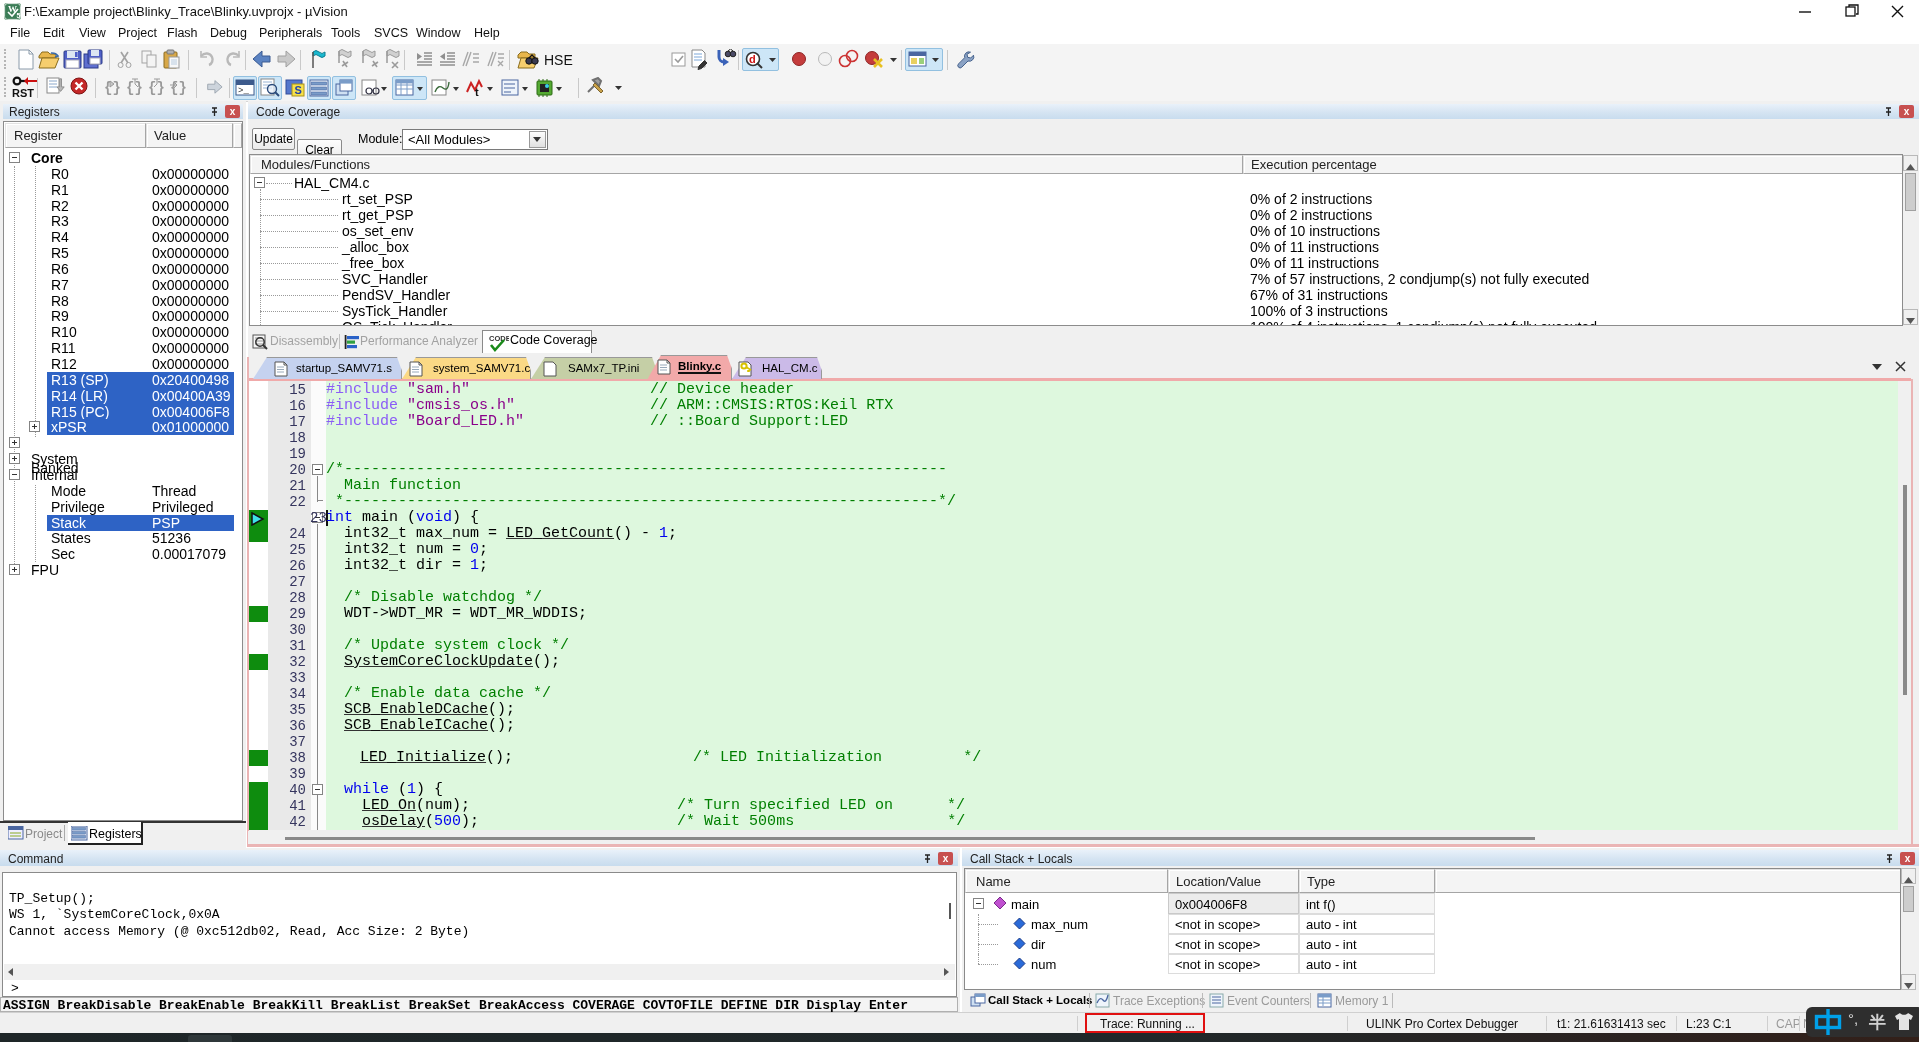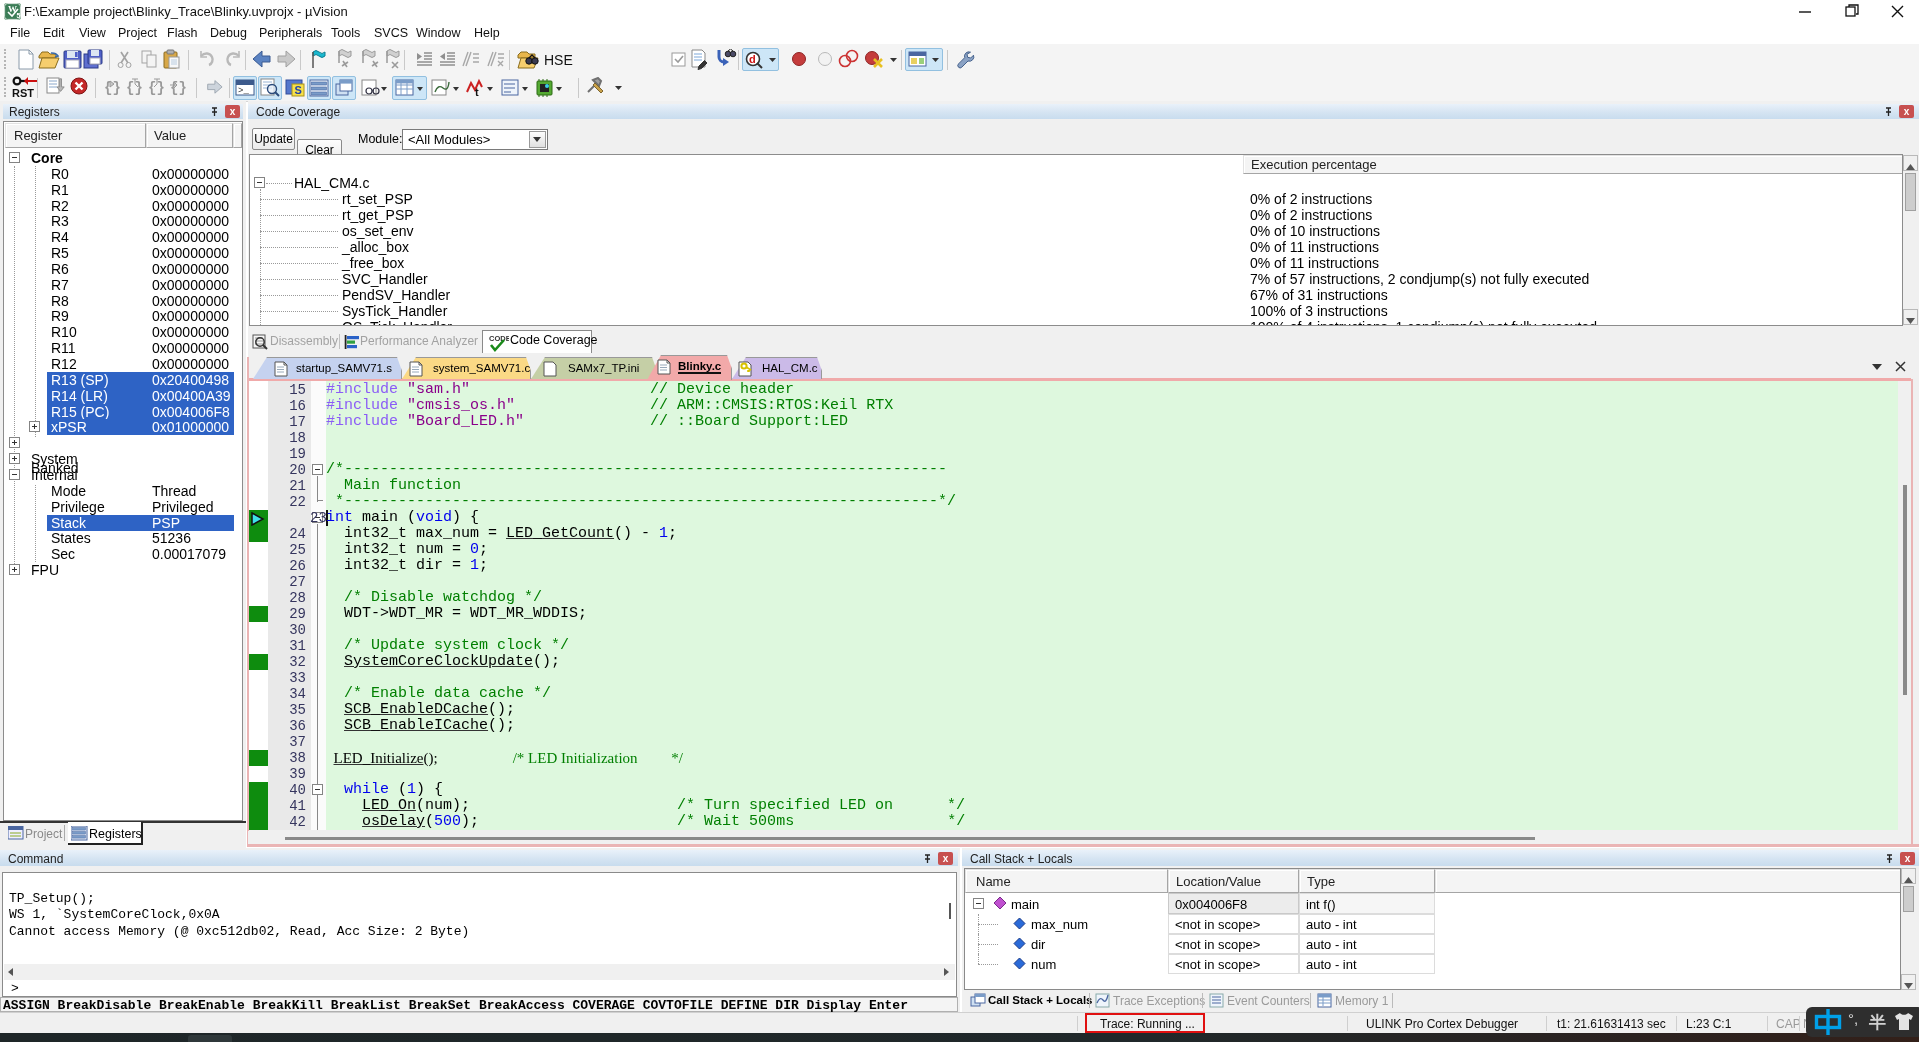--- a/index.html
+++ b/index.html
@@ -512,20 +512,23 @@
  <div class="abs" style="left:49px;top:38px;width:45px;height:22px;background:linear-gradient(#fdfdfd,#ebebeb);border:1px solid #8a8a8a;border-radius:2px;text-align:center;font-size:12px;line-height:20px;">Clear</div>
  <span class="abs" style="left:110px;top:31px;font-size:12.5px;">Module:</span>
  <div class="abs" style="left:154px;top:28px;width:146px;height:21px;background:#fff;border:1px solid #7a7a7a;">
    <span style="position:absolute;left:5px;top:2px;font-size:13px">&lt;All Modules&gt;</span>
    <div style="position:absolute;right:1px;top:1px;width:17px;height:17px;background:linear-gradient(#fdfdfd,#e0e0e0);border:1px solid #9a9a9a;"></div>
    <svg style="position:absolute;right:5px;top:7px" width="9" height="6">
         <path d="M0 0 l4 5 l4 -5 z" fill="#333"></path>
       </svg>
  </div>
  <div class="abs" style="left:1px;top:53px;width:1654px;height:172px;background:#fff;border:1px solid #8c8c8c;overflow:hidden;">
+   <div class="hdrcell" style="left:0px;top:0px;width:993px;height:19px;">
+        <span style="position:absolute;left:10px;top:1px;font-size:13px">Modules/Functions</span>
+      </div>
    <div class="hdrcell" style="left:993px;top:0px;width:661px;height:19px;">
         <span style="position:absolute;left:7px;top:1px;font-size:13px">Execution percentage</span>
       </div>
    <div class="abs" id="covtree" style="left:-248px;top:-155px;width:1919px;height:400px;">
    <div class="abs expbox" style="left:252px;top:177px"></div>
   <div class="dotl" style="left:264px;top:183px;width:26px"></div>
   <div class="abs" style="left:292px;top:175px;font-size:14px;height:16px;line-height:16px">HAL_CM4.c</div>
   <div class="dotv" style="left:258px;top:189px;height:136px"></div>
   <div class="dotl" style="left:258px;top:199px;width:78px"></div>
   <div class="abs" style="left:340px;top:191px;font-size:14px;height:16px;line-height:16px">rt_set_PSP</div>
@@ -702,21 +705,21 @@
    <div class="codeline" style="left:77px;top:273px;">  <span class="u">SystemCoreClockUpdate</span>();</div>
    <div class="lnum" style="left:19px;top:289px;">33</div>
    <div class="lnum" style="left:19px;top:305px;">34</div>
    <div class="codeline" style="left:77px;top:305px;"><span class="c">  /* Enable data cache */</span></div>
    <div class="lnum" style="left:19px;top:321px;">35</div>
    <div class="codeline" style="left:77px;top:321px;">  <span class="u">SCB_EnableDCache</span>();</div>
    <div class="lnum" style="left:19px;top:337px;">36</div>
    <div class="codeline" style="left:77px;top:337px;">  <span class="u">SCB_EnableICache</span>();</div>
    <div class="lnum" style="left:19px;top:353px;">37</div>
    <div class="lnum" style="left:19px;top:369px;">38</div>
-   <div class="codeline" style="left:77px;top:369px;font-family:Liberation Serif, serif;">  <span class="u">LED_Initialize</span>();                    <span class="c">/* LED Initialization         */</span></div>
+   <div class="codeline" style="left:93px;top:369px;">  <span class="u">LED_Initialize</span>();                    <span class="c">/* LED Initialization         */</span></div>
    <div class="lnum" style="left:19px;top:385px;">39</div>
    <div class="lnum" style="left:19px;top:401px;">40</div>
    <div class="codeline" style="left:77px;top:401px;">  <span class="k">while</span> (<span class="n">1</span>) {</div>
    <div class="lnum" style="left:19px;top:417px;">41</div>
    <div class="codeline" style="left:77px;top:417px;">    <span class="u">LED_On</span>(num);                       <span class="c">/* Turn specified LED on      */</span></div>
    <div class="lnum" style="left:19px;top:433px;">42</div>
    <div class="codeline" style="left:77px;top:433px;">    <span class="u">osDelay</span>(<span class="n">500</span>);                      <span class="c">/* Wait 500ms                 */</span></div>
  </div>
  <div class="abs sbar" style="left:1650px;top:28px;width:13px;height:449px;">
    <div class="abs" style="left:5px;top:104px;width:4px;height:210px;background:#8a8a8a;"></div>

